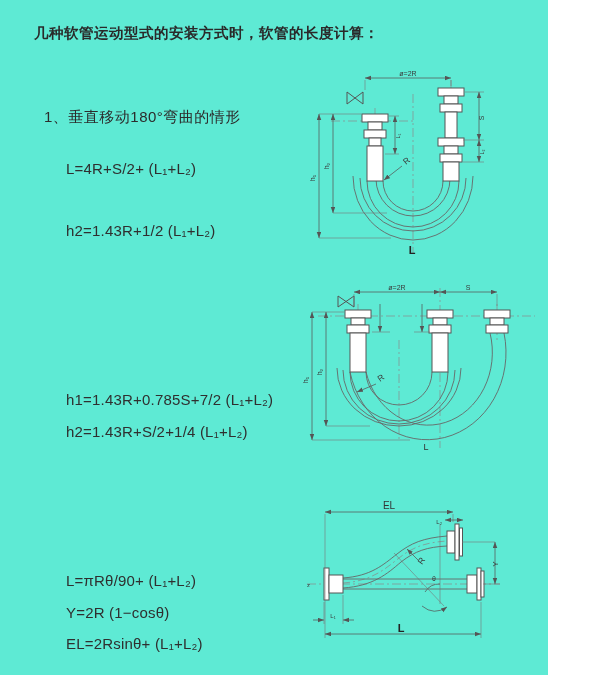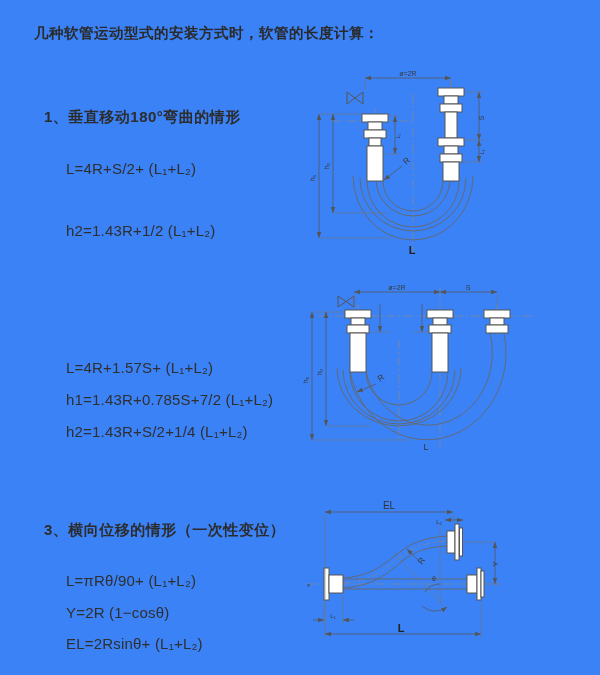--- a/index.html
+++ b/index.html
@@ -1,20 +1,20 @@
 <!DOCTYPE html>
 <html><head>
 <meta charset="utf-8">
 <style>
   html,body{margin:0;padding:0;background:#fff;}
-  #page{position:relative;width:600px;height:675px;background:#3b82f6;overflow:hidden;
+  #page{position:relative;width:548px;height:675px;background:#5eead4;overflow:hidden;
         font-family:"Liberation Sans","DejaVu Sans",sans-serif;color:#2e2e2e;}
   .doc-title{position:absolute;left:34px;top:24px;font-size:14.5px;font-weight:bold;
              letter-spacing:0.5px;color:#2a2a2a;}
-  .sec-heading{position:absolute;font-size:15px;font-weight:bold;color:#2c2c2c;letter-spacing:0.5px;}
+  .sec-heading{position:absolute;font-size:15px;font-weight:normal;color:#2c2c2c;letter-spacing:0.5px;}
   .formula{position:absolute;left:66px;font-size:15px;color:#2f2f2f;letter-spacing:0.2px;margin-top:19px;}
   svg.diag{position:absolute;}
   
   .cl{stroke:#8a8a8a;stroke-width:0.7;fill:none;stroke-dasharray:9 3 2 3;}
   .pipe{stroke:#555;stroke-width:1;fill:#fff;}
   .hose{stroke:#666;stroke-width:0.9;fill:none;}
   .hosed{stroke:#888;stroke-width:0.7;fill:none;stroke-dasharray:7 3 2 3;}
   .dim{stroke:#555;stroke-width:0.75;fill:none;}
   .ext{stroke:#777;stroke-width:0.6;fill:none;}
   .dt{font-family:"Liberation Sans",sans-serif;font-size:7px;fill:#3a3a3a;}
@@ -25,25 +25,23 @@
 <body>
 
 <div id="page">
 
   <div class="doc-title">几种软管运动型式的安装方式时，软管的长度计算：</div>
 
   <div class="sec-heading" style="left:44px;top:108px">1、垂直移动180°弯曲的情形</div>
   <div class="formula" style="top:141px">L=4R+S/2+ (L₁+L₂)</div>
   <div class="formula" style="top:203px">h2=1.43R+1/2 (L₁+L₂)</div>
 
-  <div class="formula" style="top:340px">L=4R+1.57S+ (L₁+L₂)</div>
   <div class="formula" style="top:372px">h1=1.43R+0.785S+7/2 (L₁+L₂)</div>
   <div class="formula" style="top:404px">h2=1.43R+S/2+1/4 (L₁+L₂)</div>
 
-  <div class="sec-heading" style="left:44px;top:521px">3、横向位移的情形（一次性变位）</div>
   <div class="formula" style="top:553px">L=πRθ/90+ (L₁+L₂)</div>
   <div class="formula" style="top:585px">Y=2R (1−cosθ)</div>
   <div class="formula" style="top:616px">EL=2Rsinθ+ (L₁+L₂)</div>
 
   <svg class="diag" style="left:303px;top:66px" width="290" height="192" viewBox="0 0 290 192">
     <defs>
       <pattern id="br1" width="4" height="4" patternUnits="userSpaceOnUse">
         <path d="M0,0L4,4M4,0L0,4" stroke="#7d7d7d" stroke-width="0.6" fill="none"></path>
       </pattern>
       <marker id="ar1" markerWidth="9" markerHeight="7" refX="8" refY="3" orient="auto-start-reverse">

